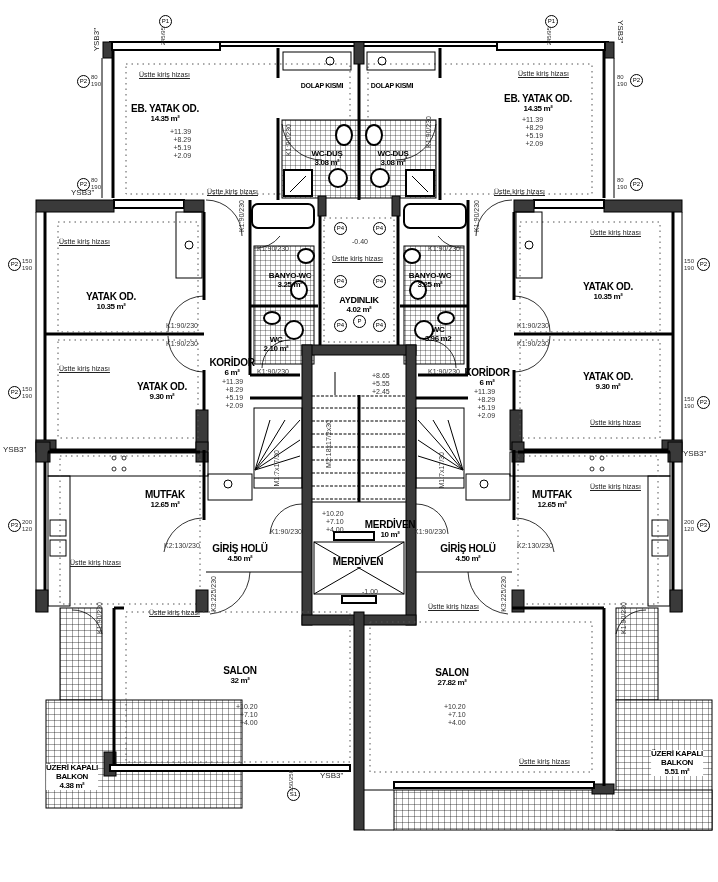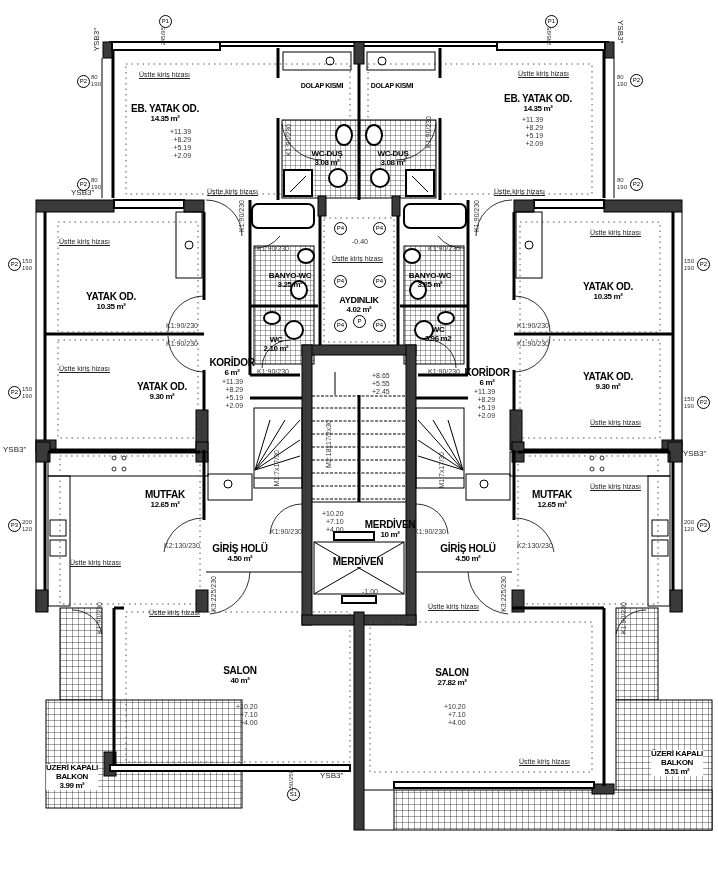--- a/index.html
+++ b/index.html
@@ -395,41 +395,41 @@
 <div class="lbl elev" style="left:372px;top:372px;">
   <div>+8.65</div>
   <div>+5.55</div>
   <div>+2.45</div>
 </div>
 <div class="lbl room" style="left:358px;top:557px;font-size:10px;background:#fff;padding:0 1px;">MERDİVEN</div>
 <div class="lbl elev" style="left:362px;top:588px;">-1.00</div>
 
 <div class="lbl room" style="left:240px;top:666px;">
   <span>SALON</span>
-  <span class="area">40 m²</span>
+  <span class="area">32 m²</span>
 </div>
 <div class="lbl elev" style="left:236px;top:703px;">
   <div>+10.20</div>
   <div>+7.10</div>
   <div>+4.00</div>
 </div>
 <div class="lbl room" style="left:452px;top:668px;">
   <span>SALON</span>
   <span class="area">27.82 m²</span>
 </div>
 <div class="lbl elev" style="left:444px;top:703px;">
   <div>+10.20</div>
   <div>+7.10</div>
   <div>+4.00</div>
 </div>
 
 <div class="lbl room" style="left:72px;top:764px;font-size:8px;background:#fff;">
   <span>ÜZERİ KAPALI</span>
   <span class="area" style="font-size:8px;">BALKON</span>
-  <span class="area">3.99 m²</span>
+  <span class="area">4.38 m²</span>
 </div>
 <div class="lbl room" style="left:677px;top:750px;font-size:8px;background:#fff;">
   <span>ÜZERİ KAPALI</span>
   <span class="area" style="font-size:8px;">BALKON</span>
   <span class="area">5.51 m²</span>
 </div>
 
 <div class="lbl beam" style="left:139px;top:71px;">Üstte kiriş hizası</div>
 <div class="lbl beam" style="left:518px;top:70px;">Üstte kiriş hizası</div>
 <div class="lbl beam" style="left:207px;top:188px;">Üstte kiriş hizası</div>

